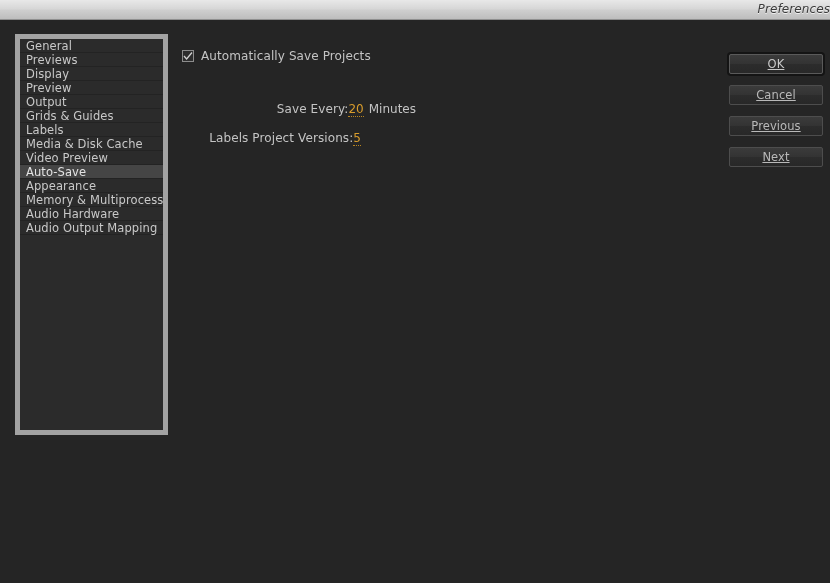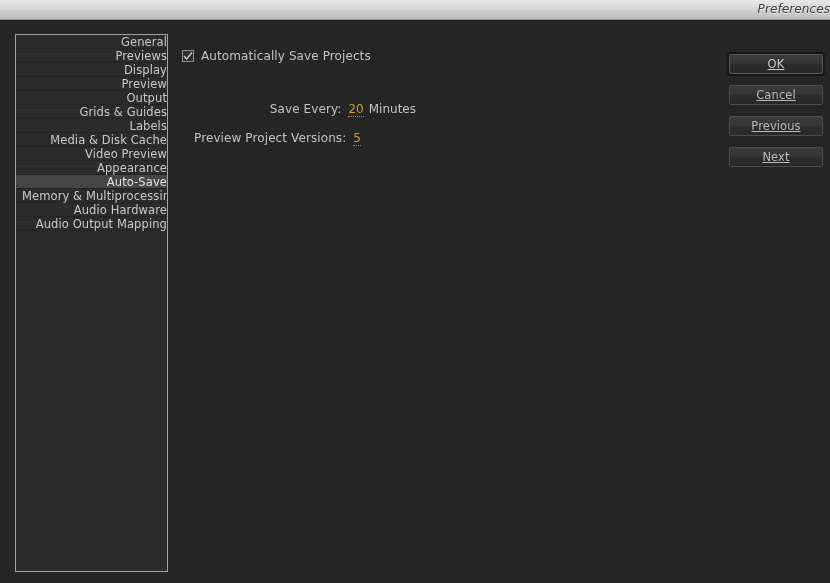--- a/index.html
+++ b/index.html
@@ -46,26 +46,25 @@
     height: 562px;
     background: #252525;
   }
 
   
   .sidebar {
     position: absolute;
     left: 15px;
     top: 13px;
     width: 153px;
-    height: 538px;
+    height: 401px;
     background: #2b2b2b;
-    border: 1px solid #a3a3a3;
+    border: 5px solid #a3a3a3;
     box-sizing: border-box;
     overflow: hidden;
-    text-align: right;
   }
   .sidebar-list {
     position: relative;
     width: 100%;
   }
   .sidebar-item {
     height: 14px;
     line-height: 14px;
     padding-left: 6px;
     font-size: 11.5px;
@@ -125,21 +124,20 @@
   .field-row.max-versions { left: 0; top: 69px; width: 193px; justify-content: flex-end; }
 
   .field-label {
     font-size: 12px;
     color: #c4c4c4;
     letter-spacing: 0.1px;
     white-space: nowrap;
     margin-top: 28px;
   }
   .field-value {
-    margin-left: 7px;
     font-size: 12px;
     color: #d89c2c;
     border-bottom: 1px dotted #b8841f;
     line-height: 13px;
     white-space: nowrap;
   }
   .field-unit {
     margin-left: 5px;
     font-size: 12px;
     color: #c4c4c4;
@@ -188,22 +186,22 @@
     <div class="sidebar-list">
         <div class="sidebar-item"><span>General</span></div>
         <div class="sidebar-item"><span>Previews</span></div>
         <div class="sidebar-item"><span>Display</span></div>
         <div class="sidebar-item"><span>Preview</span></div>
         <div class="sidebar-item"><span>Output</span></div>
         <div class="sidebar-item"><span>Grids &amp; Guides</span></div>
         <div class="sidebar-item"><span>Labels</span></div>
         <div class="sidebar-item"><span>Media &amp; Disk Cache</span></div>
         <div class="sidebar-item"><span>Video Preview</span></div>
+        <div class="sidebar-item selected"><span>Auto-Save</span></div>
         <div class="sidebar-item"><span>Appearance</span></div>
-        <div class="sidebar-item selected"><span>Auto-Save</span></div>
         <div class="sidebar-item"><span>Memory &amp; Multiprocessing</span></div>
         <div class="sidebar-item"><span>Audio Hardware</span></div>
         <div class="sidebar-item"><span>Audio Output Mapping</span></div>
       </div>
   </div>
 
   <div class="panel">
 
     <div class="checkbox-row">
       <span class="checkbox">
@@ -214,21 +212,21 @@
       <span class="checkbox-label">Automatically Save Projects</span>
     </div>
 
     <div class="field-row save-every">
       <span class="field-label">Save Every:</span>
       <span class="field-value">20</span>
       <span class="field-unit">Minutes</span>
     </div>
 
     <div class="field-row max-versions">
-      <span class="field-label">Preview Project Versions:</span>
+      <span class="field-label">Labels Project Versions:</span>
       <span class="field-value">5</span>
     </div>
 
     <div class="buttons">
         <div class="btn default">OK</div>
         <div class="btn">Cancel</div>
         <div class="btn">Previous</div>
         <div class="btn">Next</div>
       </div>
 

